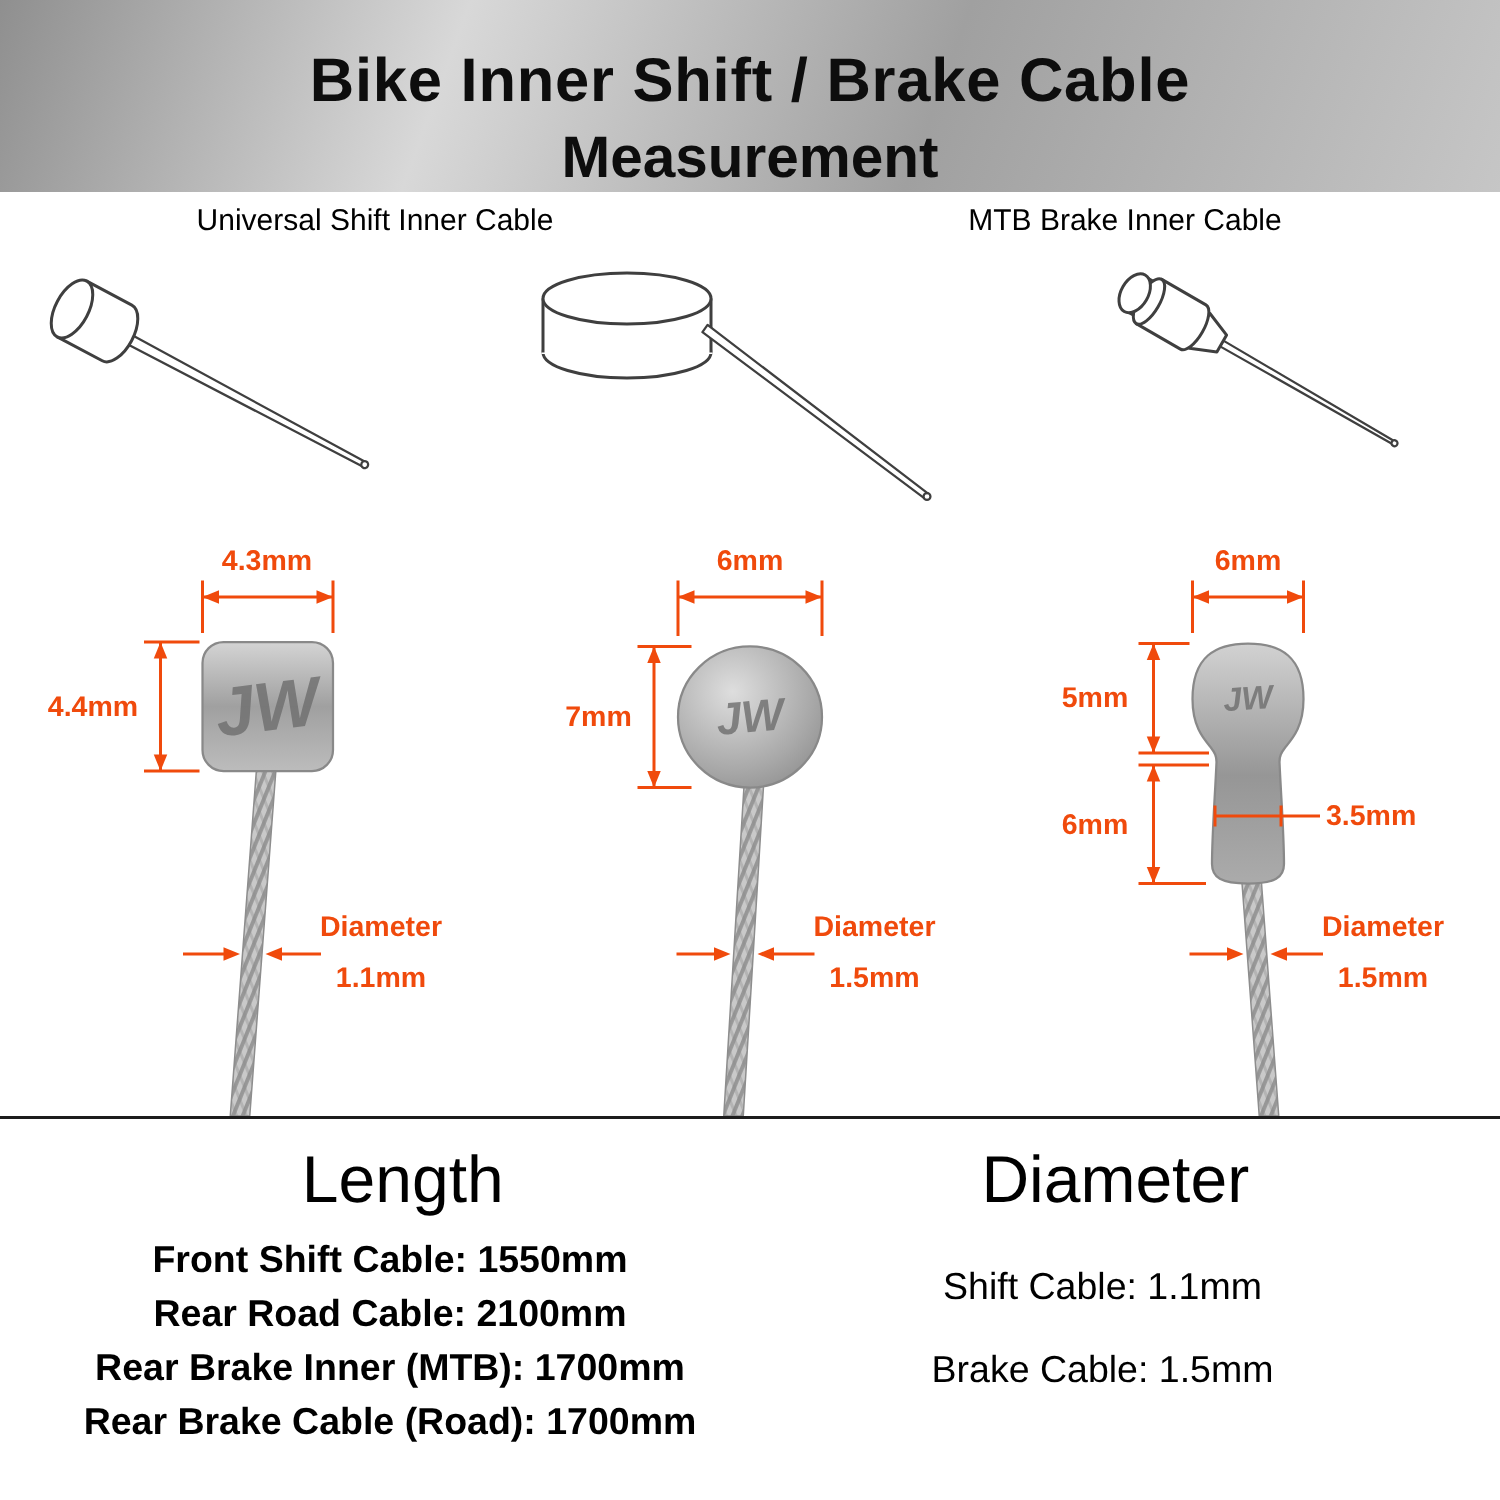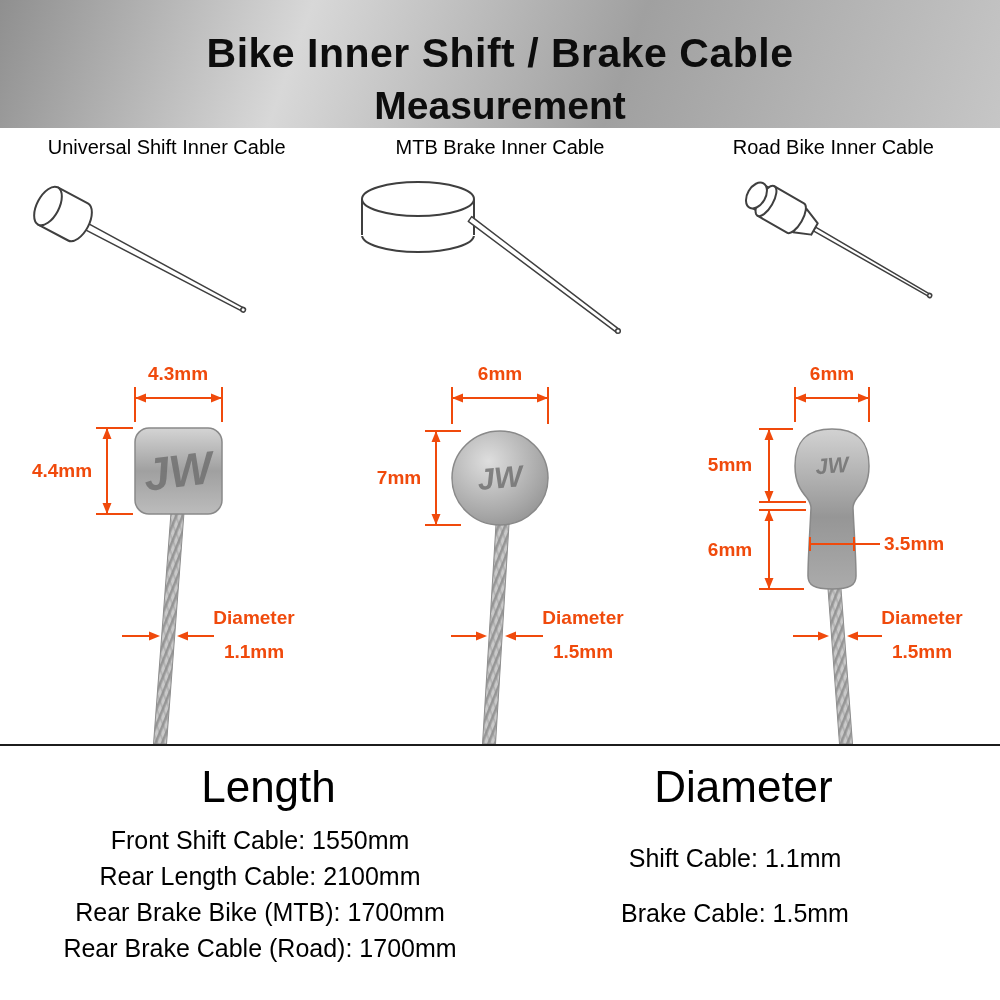--- a/index.html
+++ b/index.html
@@ -20,21 +20,21 @@
   .drawings-row svg{display:block;}
   .measure-row{display:flex;height:388px;}
   .measure-row svg{display:block;}
   .divider{border-top:2px solid #1c1c1c;}
   .specs{display:flex;padding-top:14px;}
   .spec-col{text-align:center;box-sizing:border-box;}
   .spec-col.left{width:52%;}
   .spec-col.right{width:48%;padding-right:50px;}
   .spec-heading{font-size:44px;font-weight:400;margin:2px 0 10px 0;padding-left:17px;}
   .spec-col.right .spec-heading{margin-bottom:32px;}
-  .spec-col.left .spec-item{font-size:25px;line-height:36px;}
+  .spec-col.left .spec-item{font-size:25px;line-height:36px;font-weight:bold;}
   .spec-col.right .spec-item{font-size:25px;margin-bottom:26px;}
   
   .dim{fill:#f04a0c;font-family:"Liberation Sans",sans-serif;font-size:19px;font-weight:bold;}
   .brand{fill:#6e6e6e;font-family:"Liberation Sans",sans-serif;font-weight:bold;font-style:italic;opacity:0.8;}
   .dl{stroke:#f04a0c;stroke-width:2;}
   .ah{fill:#f04a0c;}
   .ln{fill:#ffffff;stroke:#3f3f3f;stroke-width:2;stroke-linejoin:round;}
   .ln2{fill:#ffffff;stroke:#3f3f3f;stroke-width:1.5;stroke-linejoin:round;}
   .lns{stroke:#3f3f3f;stroke-width:2;fill:none;}
 </style>
@@ -44,21 +44,20 @@
 <div class="page">
 
   <header class="banner">
     <div class="t1">Bike Inner Shift / Brake Cable</div>
     <div class="t2">Measurement</div>
   </header>
 
   <div class="labels-row">
     <div class="col-label">Universal Shift Inner Cable</div>
     <div class="col-label">MTB Brake Inner Cable</div>
-    <div class="col-label">Road Bike Inner Cable</div>
   </div>
 
   <div class="drawings-row">
 
     <svg width="333" height="195" viewBox="0 0 333 195">
       <g transform="rotate(28 48 45)">
         <polygon class="ln2" points="82,41.5 268,43.2 268,46.8 82,48.5"></polygon>
         <circle class="ln2" cx="269" cy="45" r="2.3"></circle>
         <path class="ln" d="M48,24 L82,24 A11,21 0 0 1 82,66 L48,66 Z"></path>
         <ellipse class="ln" cx="48" cy="45" rx="11" ry="21"></ellipse>
@@ -257,22 +256,22 @@
       </g>
     </svg>
   </div>
 
   <div class="divider"></div>
 
   <div class="specs">
     <div class="spec-col left">
       <h2 class="spec-heading">Length</h2>
       <div class="spec-item">Front Shift Cable: 1550mm</div>
-      <div class="spec-item">Rear Length Cable: 2100mm</div>
-      <div class="spec-item">Rear Brake Bike (MTB): 1700mm</div>
+      <div class="spec-item">Rear Road Cable: 2100mm</div>
+      <div class="spec-item">Rear Brake Inner (MTB): 1700mm</div>
       <div class="spec-item">Rear Brake Cable (Road): 1700mm</div>
     </div>
     <div class="spec-col right">
       <h2 class="spec-heading">Diameter</h2>
       <div class="spec-item">Shift Cable: 1.1mm</div>
       <div class="spec-item">Brake Cable: 1.5mm</div>
     </div>
   </div>
 
 </div>

